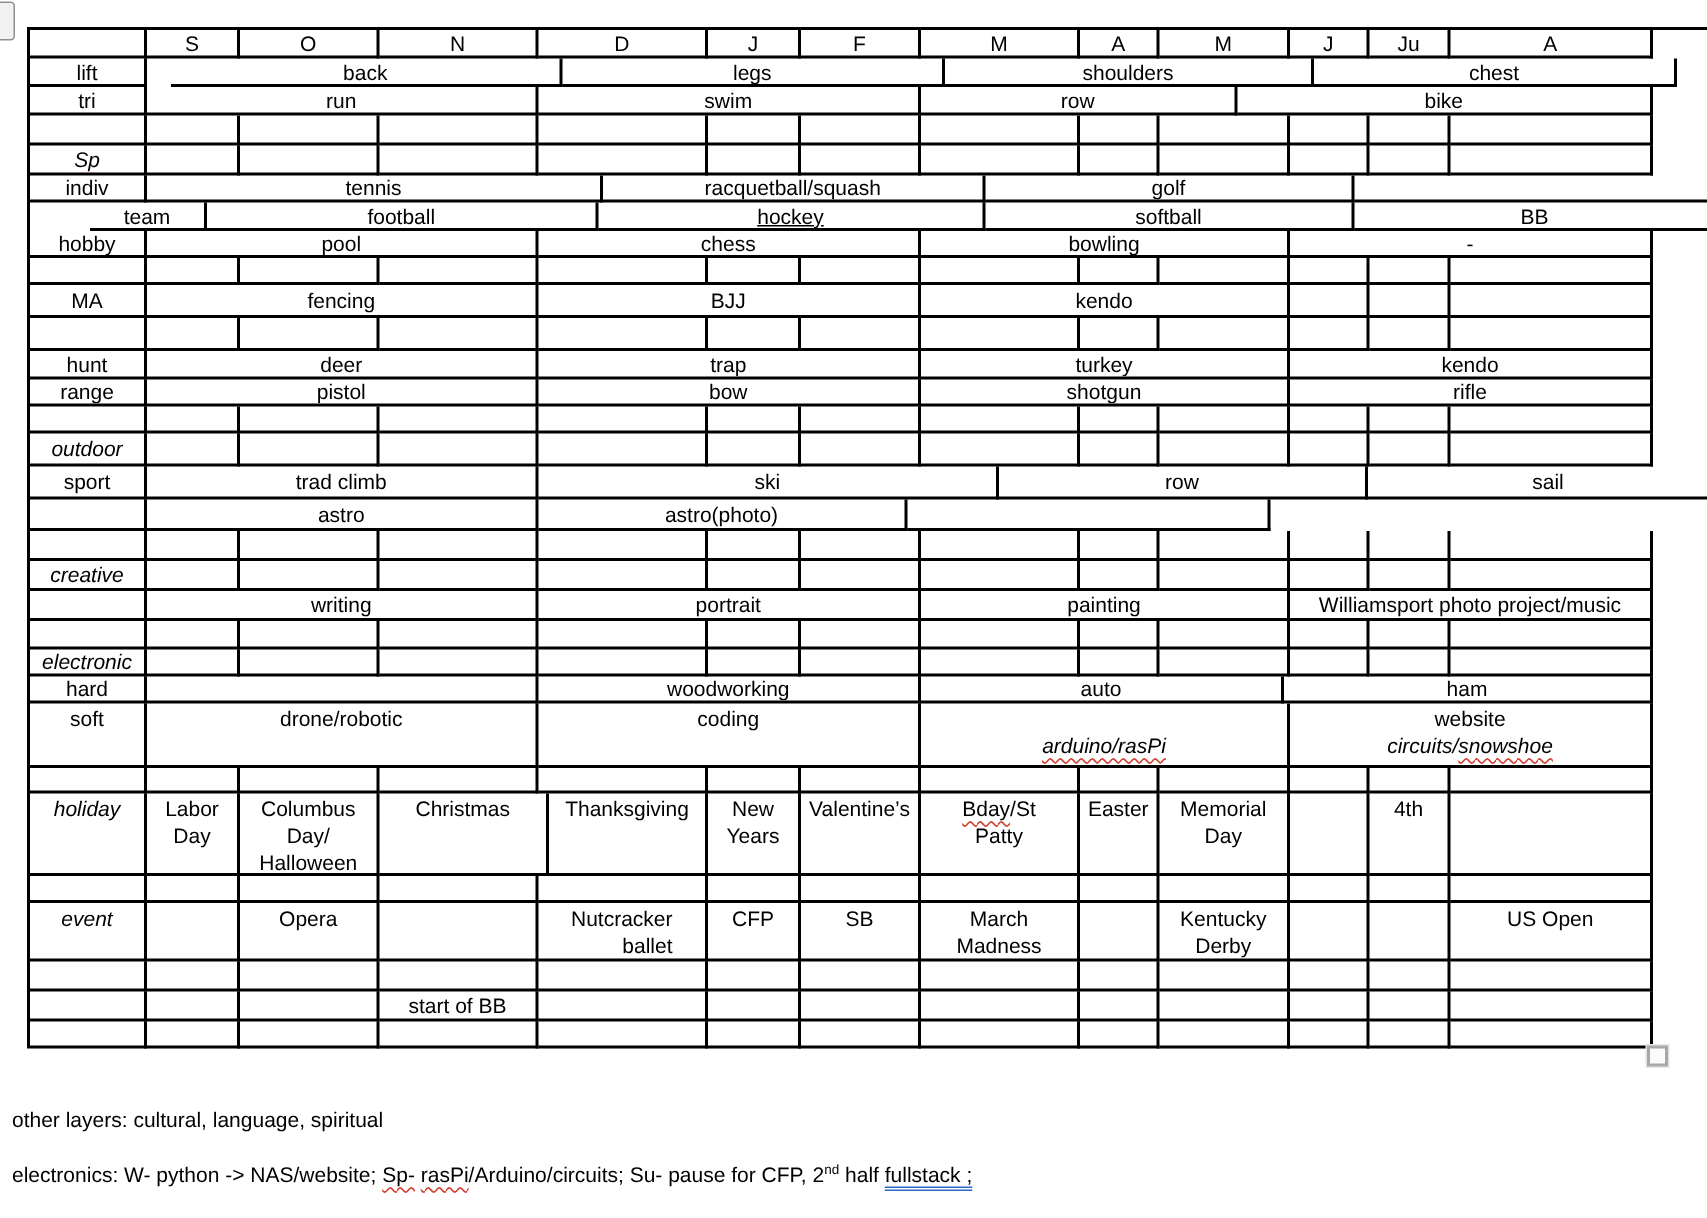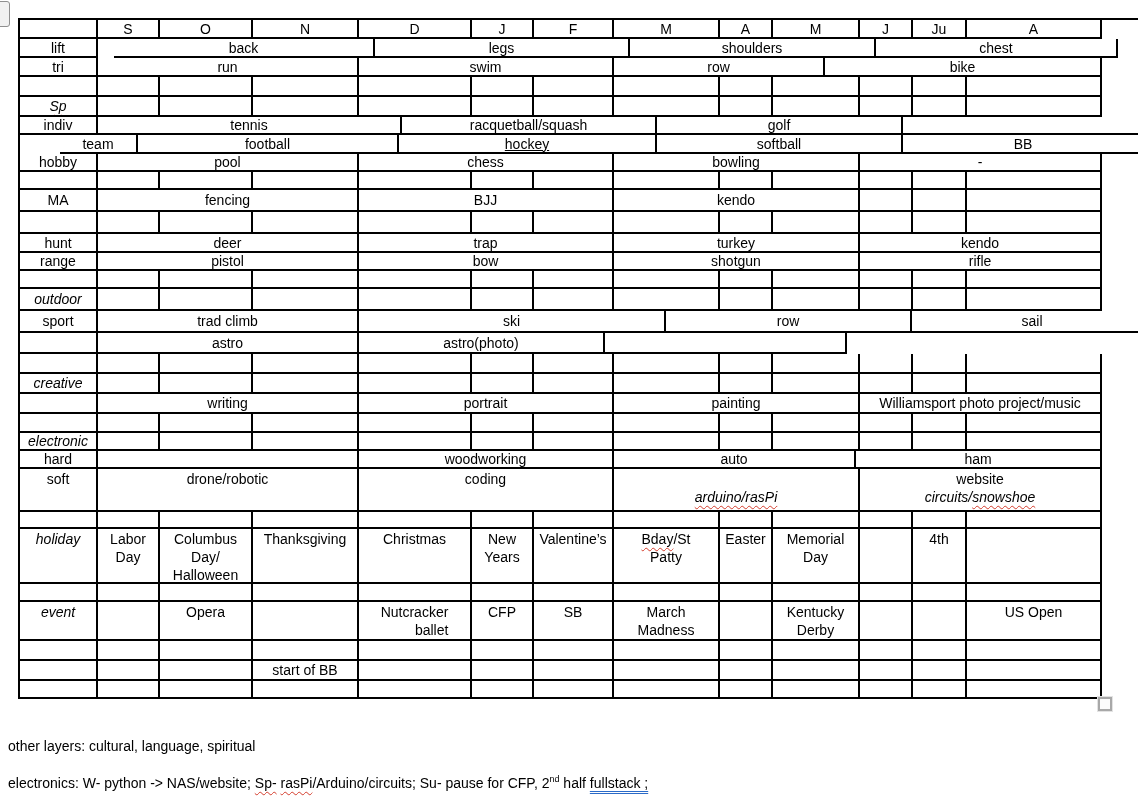--- a/index.html
+++ b/index.html
@@ -481,25 +481,25 @@
       </div>
       <div class="t-cell" style="width: 62px;">
         <span>Labor
 Day</span>
       </div>
       <div class="t-cell" style="width: 93px;">
         <span>Columbus
 Day/
 Halloween</span>
       </div>
+      <div class="t-cell" style="width: 113px;">
+        <span>Christmas</span>
+      </div>
       <div class="t-cell" style="width: 106px;">
         <span>Thanksgiving</span>
-      </div>
-      <div class="t-cell" style="width: 113px;">
-        <span>Christmas</span>
       </div>
       <div class="t-cell" style="width: 62px;">
         <span>New
 Years</span>
       </div>
       <div class="t-cell" style="width: 80px;">
         <span>Valentine’s</span>
       </div>
       <div class="t-cell" style="width: 106px;">
         <span><span class="sq">Bday</span><span>/St

